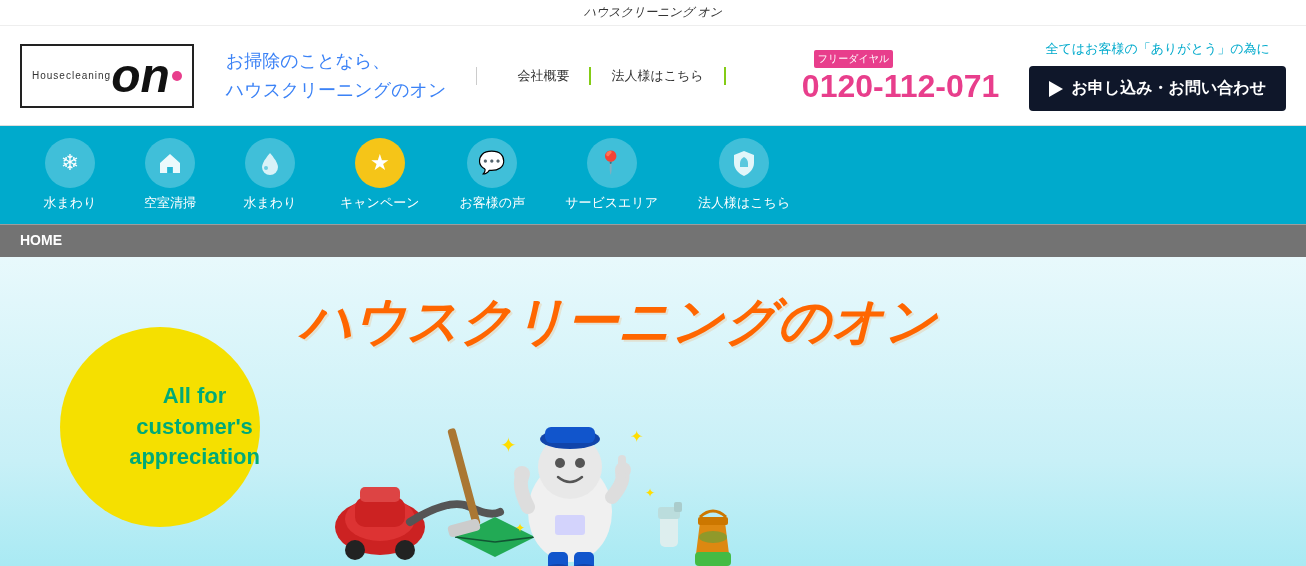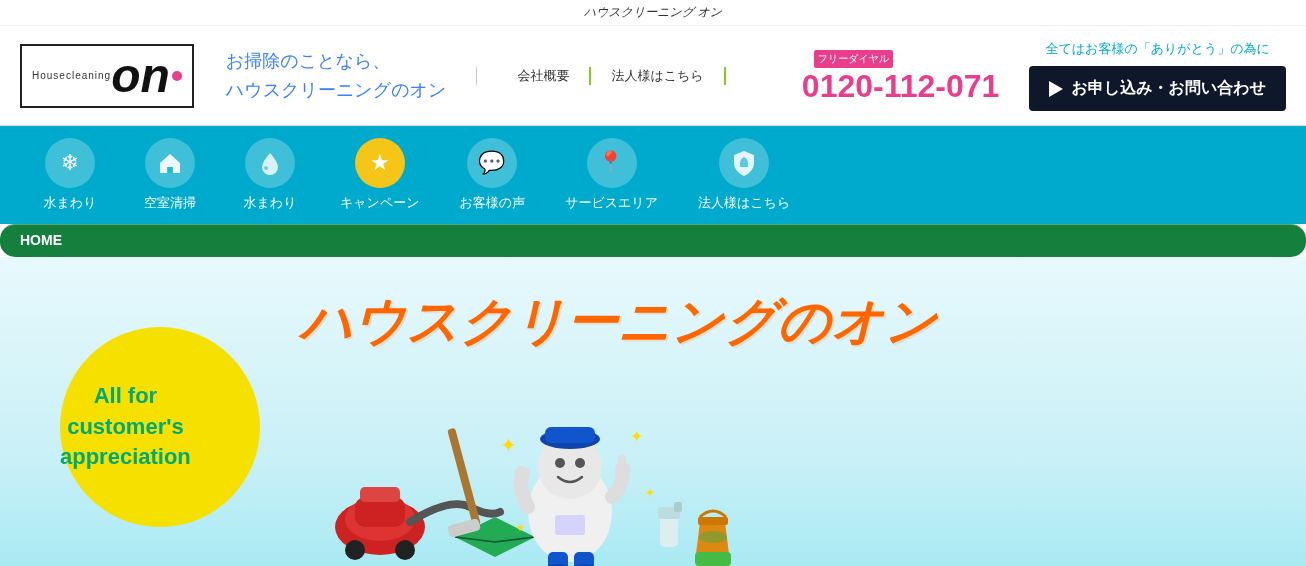--- a/index.html
+++ b/index.html
@@ -161,24 +161,23 @@
       justify-content: center;
       font-size: 22px;
       color: #fff;
     }
     .nav-icon-circle.campaign {
       background: #f5c518;
     }
 
     
     .breadcrumb-bar {
-      background: #15803d;
+      background: #737373;
       padding: 6px 20px 8px;
       border-top: 1px solid rgba(255,255,255,0.3);
-      border-radius: 15px;
     }
     .breadcrumb-text {
       color: #fff;
       font-size: 14px;
       font-weight: bold;
     }
 
     
     .hero {
       background: linear-gradient(180deg, #e8f9fc 0%, #c8f0f7 60%, #a0e8f2 100%);
@@ -188,21 +187,21 @@
       padding: 30px 60px;
       position: relative;
       overflow: hidden;
     }
     .hero-circle {
       width: 200px; height: 200px;
       background: #f5e000;
       border-radius: 50%;
       display: flex;
       align-items: center;
-      justify-content: flex-start;
+      justify-content: flex-end;
       text-align: center;
       flex-shrink: 0;
       margin-right: 40px;
       z-index: 2;
     }
     .hero-circle-text {
       font-size: 22px;
       font-weight: bold;
       color: #00aa77;
       line-height: 1.4;

